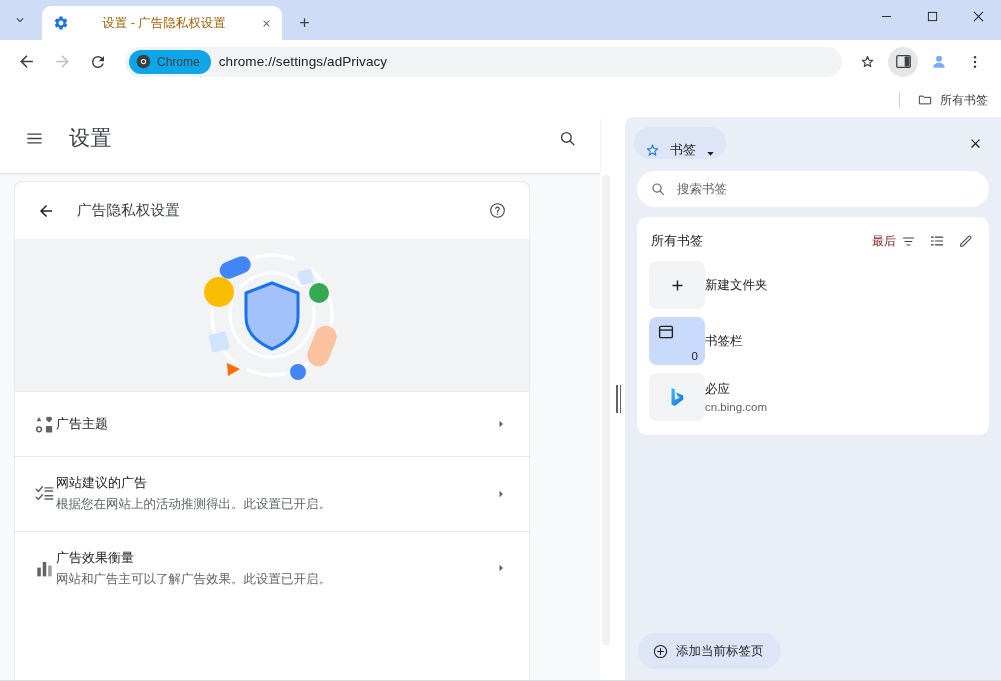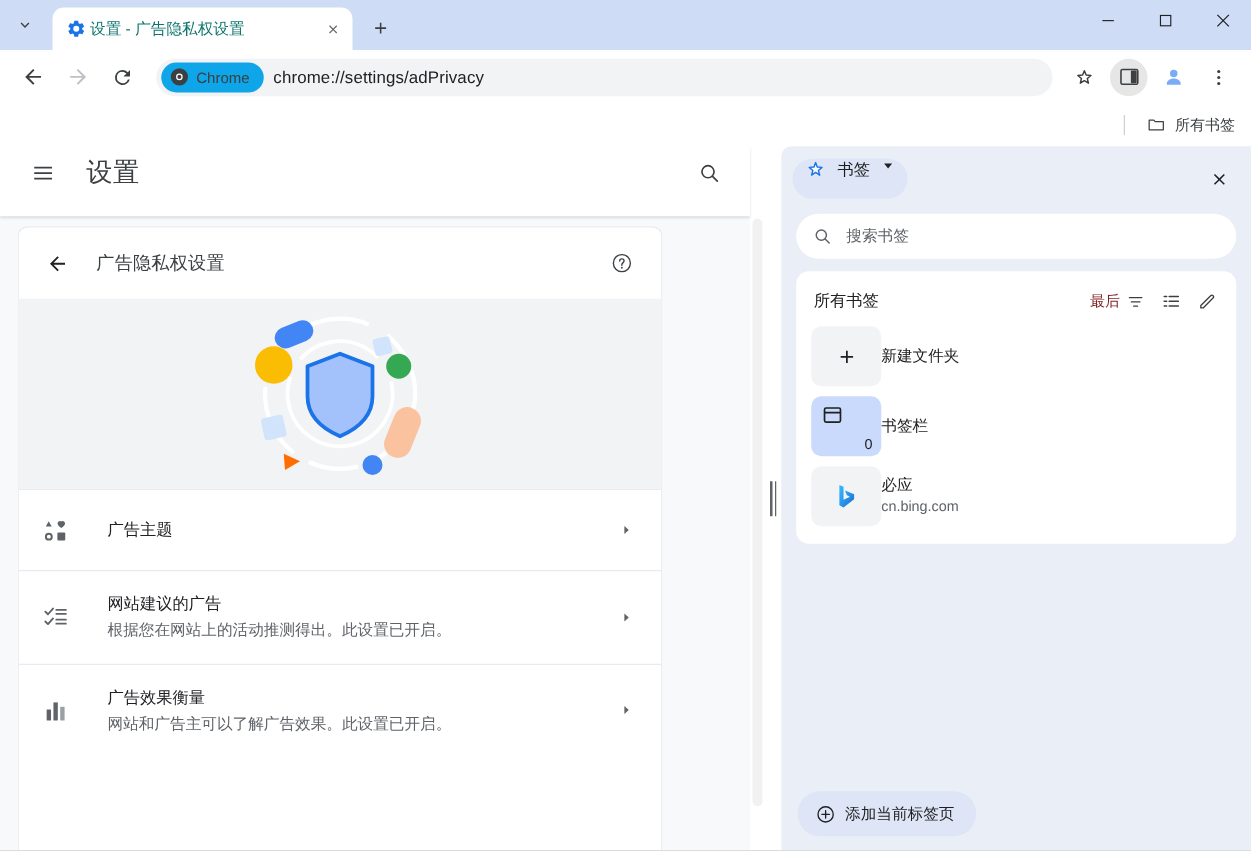--- a/index.html
+++ b/index.html
@@ -27,22 +27,22 @@
     height: 34px; width: 240px; margin-left: 4px;
     background: #ffffff;
     border-radius: 9px 9px 0 0;
     display: flex; align-items: center;
     padding: 0 6px 0 11px;
     cursor: pointer;
   }
   .tab-favicon { width: 16px; height: 16px; flex: 0 0 16px; display:flex; align-items:center; justify-content:center;}
   .tab-title {
     flex: 1 1 auto; margin-left: 3px;
-    font-size: 12.5px; color: #0f766e; white-space: nowrap;
-    overflow: hidden; text-overflow: ellipsis;
+    font-size: 12.5px; color: #a16207; white-space: nowrap;
+    overflow: hidden; text-overflow: ellipsis; text-align: center;
   }
   .tab-close {
     width: 20px; height: 20px; border-radius: 50%;
     display: flex; align-items: center; justify-content: center;
     flex: 0 0 20px; cursor: pointer;
   }
   .new-tab {
     width: 28px; height: 28px; margin-left: 8px; margin-bottom: 4px;
     border-radius: 50%; display: flex; align-items: center; justify-content: center;
     cursor: pointer;
@@ -155,21 +155,21 @@
   }
 
   .opt-row {
     display: flex; align-items: center;
     padding: 16px 18px 16px 17px;
     border-top: 1px solid #e8eaed;
     cursor: pointer; min-height: 65px;
   }
   .opt-row:first-of-type { border-top: none; }
   .opt-icon { width: 24px; flex: 0 0 24px; display: flex; align-items: center; justify-content: center; }
-  .opt-text { margin-left: 30px; flex: 1 1 auto; }
+  .opt-text { flex: 1 1 auto; }
   .opt-title { font-size: 13px; color: #202124; line-height: 1.55; }
   .opt-sub { font-size: 12.5px; color: #5f6368; line-height: 1.55; margin-top: 2px; }
   .opt-arrow { flex: 0 0 20px; display: flex; align-items: center; justify-content: center; }
 
   
   .vscroll {
     position: absolute; right: 0; top: 56px; width: 12px; height: 508px;
     background: #ffffff;
   }
   .vscroll-thumb {
@@ -193,21 +193,21 @@
   .sidepanel {
     position: absolute; left: 625px; top: 0; width: 376px; height: 564px;
     background: #eaeef7;
     border-radius: 8px 0 0 0;
     overflow: hidden;
   }
   .sp-header {
     height: 52px; display: flex; align-items: center; padding: 0 12px 0 9px;
   }
   .sp-combo {
-    display: flex; align-items: flex-start; gap: 9px;
+    display: flex; align-items: flex-end; gap: 9px;
     height: 32px; padding: 0 10px 0 10px;
     background: #dde5f6; border-radius: 16px; cursor: pointer;
   }
   .sp-combo-label { font-size: 13px; color: #1f1f1f; }
   .sp-close {
     margin-left: auto; width: 28px; height: 28px; border-radius: 50%;
     display: flex; align-items: center; justify-content: center; cursor: pointer;
   }
 
   .sp-search {

